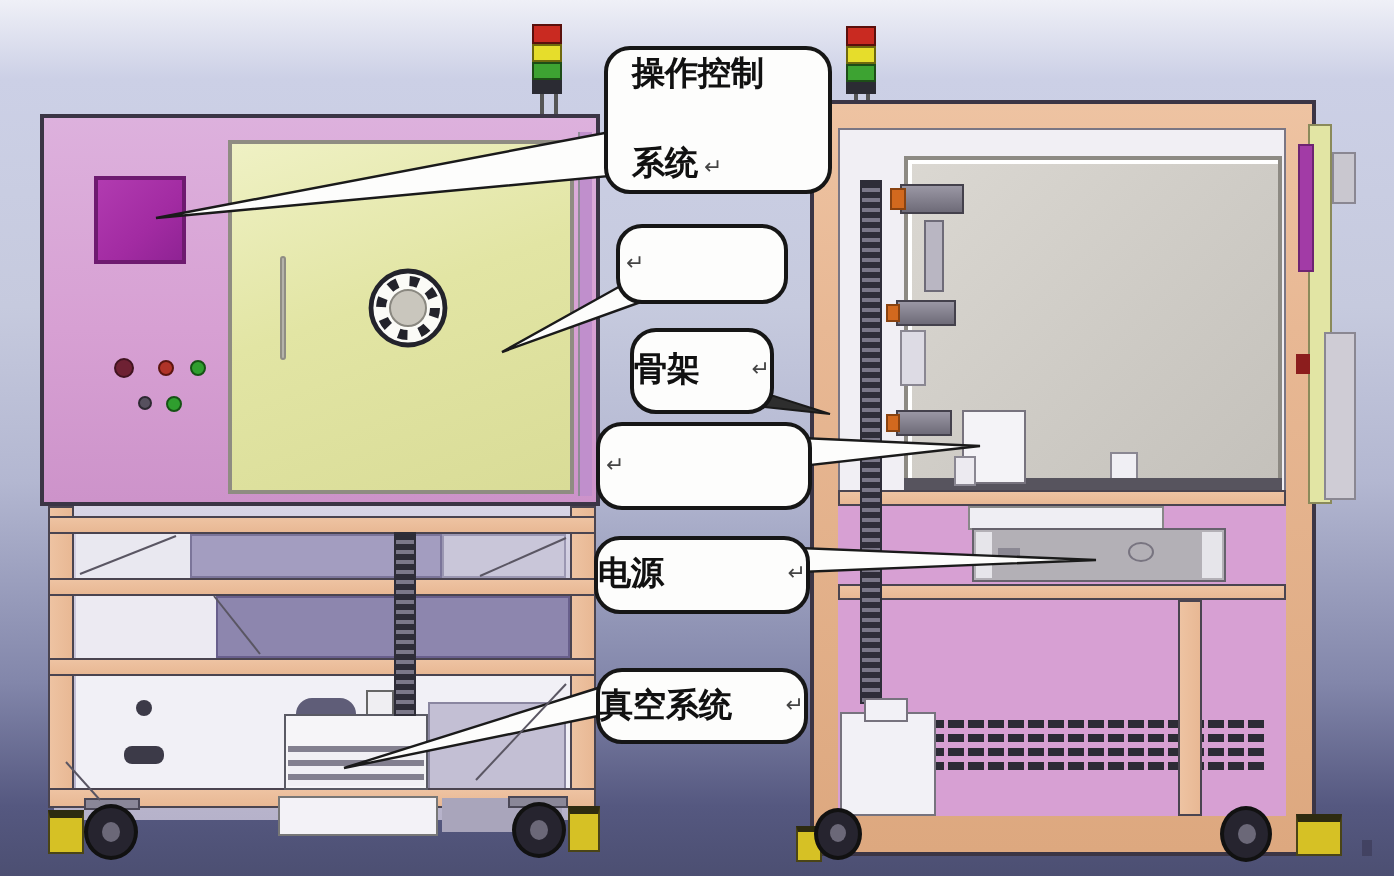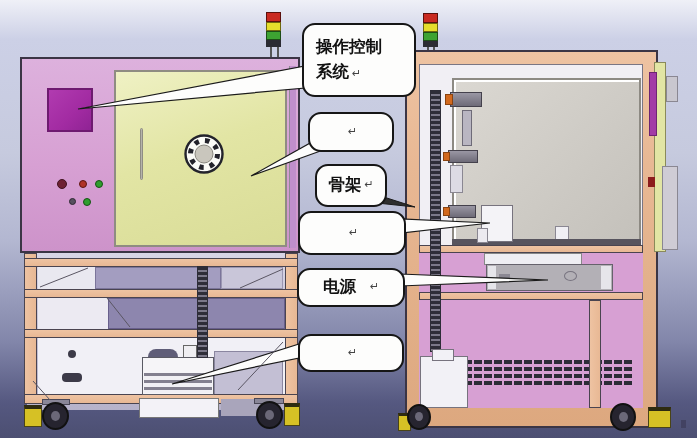--- a/index.html
+++ b/index.html
@@ -8,21 +8,21 @@
       background:linear-gradient(180deg,var(--bg-top,#eff0f7) 0%,#ccd0e6 9%,#c6cade 35%,#b3b7d1 55%,#8286aa 78%,#555880 92%,var(--bg-bottom,#4c4f72) 100%);}
   .a{position:absolute;box-sizing:border-box;}
   .tan{background:linear-gradient(180deg,#eec3a2,var(--frame-tan,#e8b894));border:1px solid #4a4450;}
   .tanv{background:linear-gradient(90deg,#eec3a2,var(--frame-tan,#e8b894));border:1px solid #4a4450;}
   .pink{background:var(--panel-pink,#d7a0d3);}
   .chain{background:repeating-linear-gradient(180deg,#2e2d38 0 3px,#7b7889 3px 5px);border:1px solid #2e2d38;}
   .vent{background:repeating-linear-gradient(90deg,transparent 0 8px,var(--panel-pink,#d7a0d3) 8px 10px),
                repeating-linear-gradient(180deg,#2c2b36 0 4px,transparent 4px 7px);}
   .circ{border-radius:50%;}
   .callout{position:absolute;z-index:30;background:var(--callout-bg,#fdfdfc);border:2px solid var(--callout-border,#161616);
-           border-radius:13px;display:flex;align-items:center;justify-content:center;
+           border-radius:13px;display:flex;align-items:center;justify-content:space-between;
            font-family:"DejaVu Serif",serif;font-size:16.5px;font-weight:600;color:#111;line-height:1.5;}
   .callout .mark{font-family:"DejaVu Sans",sans-serif;font-size:11px;font-weight:400;color:#444;margin-left:3px;}
   .cl-col{display:flex;flex-direction:column;align-items:flex-start;padding-left:4px;}
   .leaders{position:absolute;left:0;top:0;z-index:25;}
   .m{z-index:10;}
 </style>
 </head>
 <body>
 
 <div class="stage">
@@ -177,17 +177,18 @@
       <span class="mark">↵</span>
   </div>
   <div class="callout" style="left:298px;top:211px;width:104px;height:40px;">
       <span class="mark">↵</span>
   </div>
   <div class="callout" style="left:297px;top:268px;width:104px;height:35px;">
     <span>电源</span>
       <span class="mark" style="margin-left:14px;">↵</span>
   </div>
   <div class="callout" style="left:298px;top:334px;width:102px;height:34px;">
+    <span>真空系统</span>
       <span class="mark">↵</span>
   </div>
 
   <div class="a" style="left:681px;top:420px;width:5px;height:8px;background:#3f3f5c;opacity:.8;z-index:20;"></div>
 </div>
 
 </body></html>

